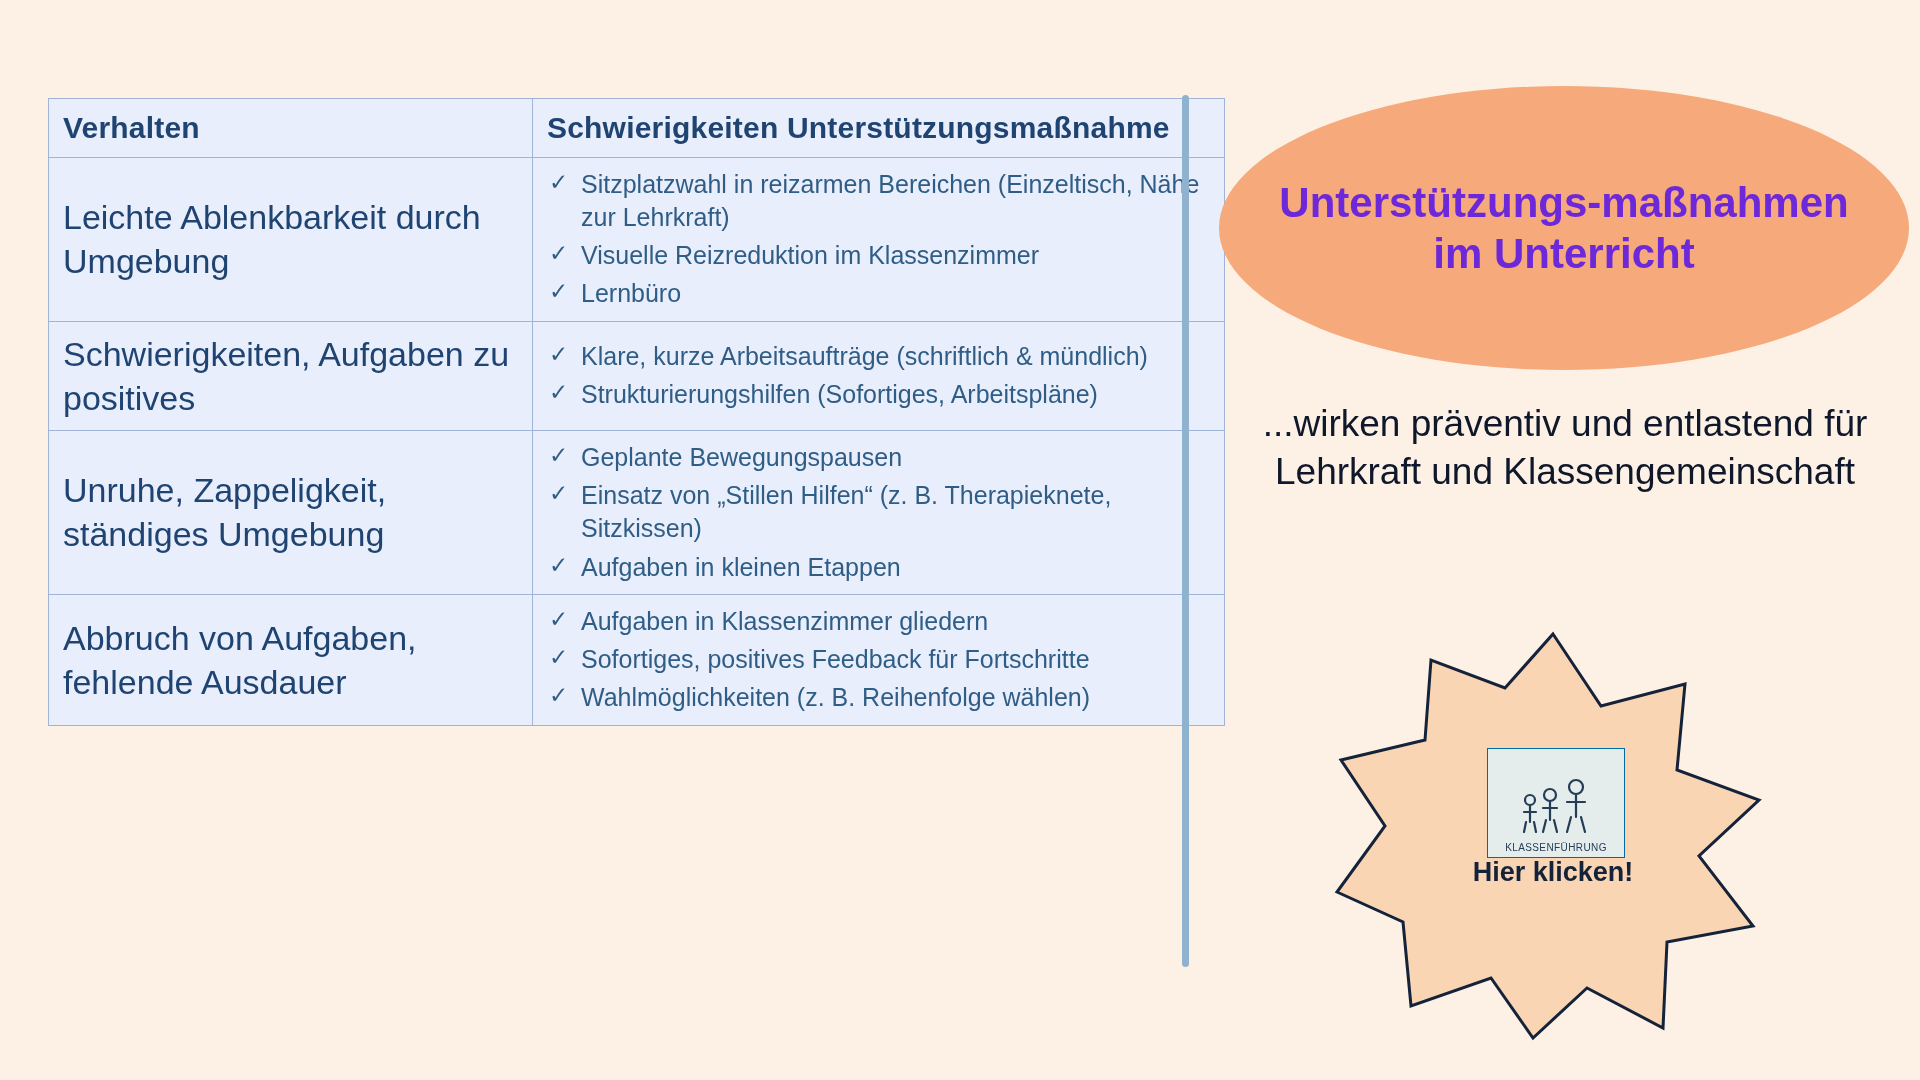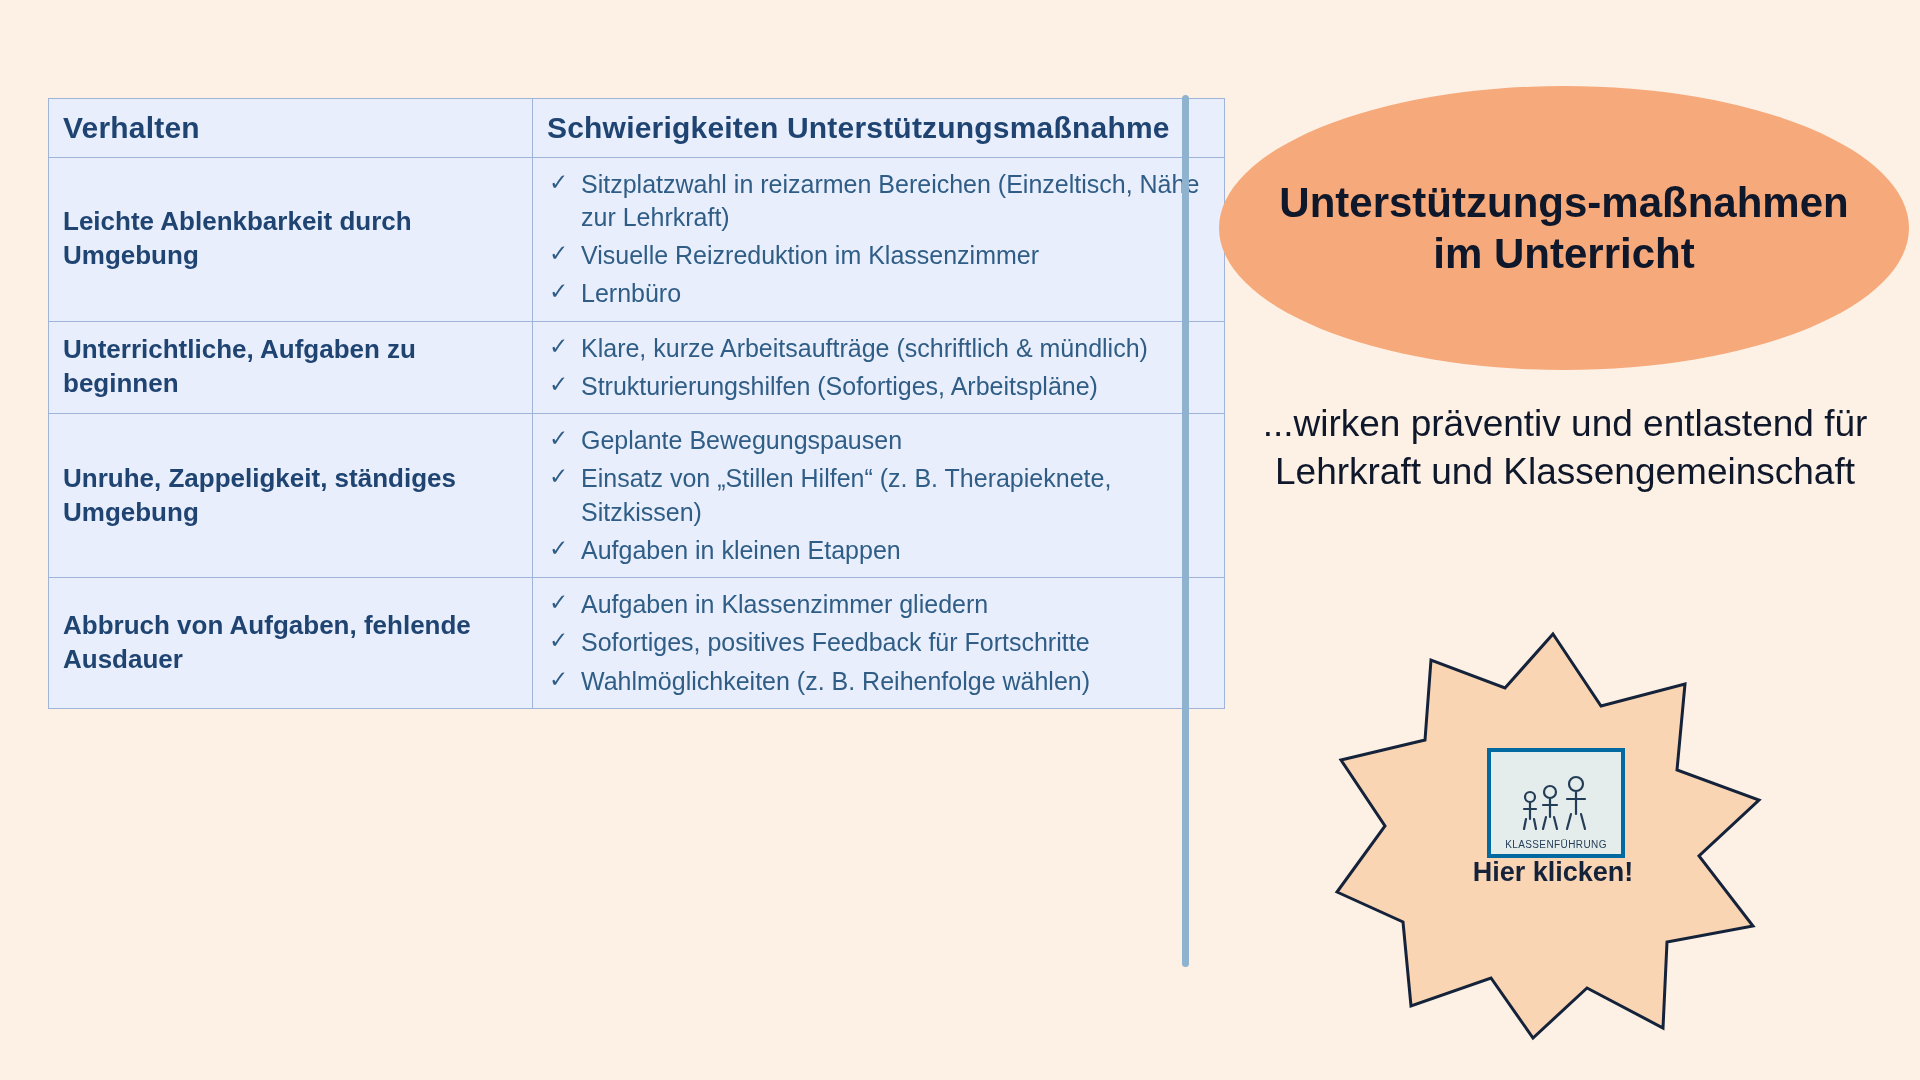--- a/index.html
+++ b/index.html
@@ -42,23 +42,23 @@
   table.matrix td.col-b { width: 663px; }
 
   .hdr-cell {
     font-weight: bold;
     color: #1f4472;
     font-size: 30px;
     line-height: 1.25;
     letter-spacing: .2px;
   }
   .beh-cell {
-    font-weight: bold;
+    font-weight: normal;
     color: #1f4472;
-    font-size: 26px;
+    font-size: 34px;
     line-height: 1.3;
     padding-left: 14px;
   }
   .meas-cell {
     color: #2f5d86;
     font-size: 25px;
     line-height: 1.33;
   }
   ul.checks {
     list-style: none;
@@ -107,21 +107,21 @@
     background: #f6a97a;
     border-radius: 50%;
     display: flex;
     align-items: center;
     justify-content: center;
     text-align: center;
   }
   .oval-text {
     font-size: 42px;
     font-weight: bold;
-    color: #0f172a;
+    color: #6d28d9;
     line-height: 1.22;
     padding: 0 36px;
   }
   .subtitle {
     position: absolute;
     left: 20px;
     top: 400px;
     width: 680px;
     text-align: center;
     color: #0f172a;
@@ -139,21 +139,21 @@
   }
   .star-svg { display: block; }
 
   .star-card {
     position: absolute;
     left: 154px;
     top: 118px;
     width: 138px;
     height: 110px;
     background: #e4ecec;
-    border: 4px solid #0369a1;
+    border: 1px solid #0369a1;
     display: flex;
     flex-direction: column;
     align-items: center;
     justify-content: flex-end;
     padding-bottom: 4px;
     box-sizing: border-box;
   }
   .card-caption {
     font-size: 10px;
     letter-spacing: .4px;
@@ -189,21 +189,21 @@
           <td class="col-b meas-cell">
             <ul class="checks">
               <li><span class="tick">✓</span><span>Sitzplatzwahl in reizarmen Bereichen (Einzeltisch, Nähe zur Lehrkraft)</span></li>
               <li><span class="tick">✓</span><span>Visuelle Reizreduktion im Klassenzimmer</span></li>
               <li><span class="tick">✓</span><span>Lernbüro</span></li>
             </ul>
           </td>
         </tr>
 
         <tr>
-          <td class="col-a beh-cell">Unterrichtliche, Aufgaben zu beginnen</td>
+          <td class="col-a beh-cell">Schwierigkeiten, Aufgaben zu positives</td>
           <td class="col-b meas-cell">
             <ul class="checks">
               <li><span class="tick">✓</span><span>Klare, kurze Arbeitsaufträge (schriftlich &amp; mündlich)</span></li>
               <li><span class="tick">✓</span><span>Strukturierungshilfen (Sofortiges, Arbeitspläne)</span></li>
             </ul>
           </td>
         </tr>
 
         <tr>
           <td class="col-a beh-cell">Unruhe, Zappeligkeit, ständiges Umgebung</td>

